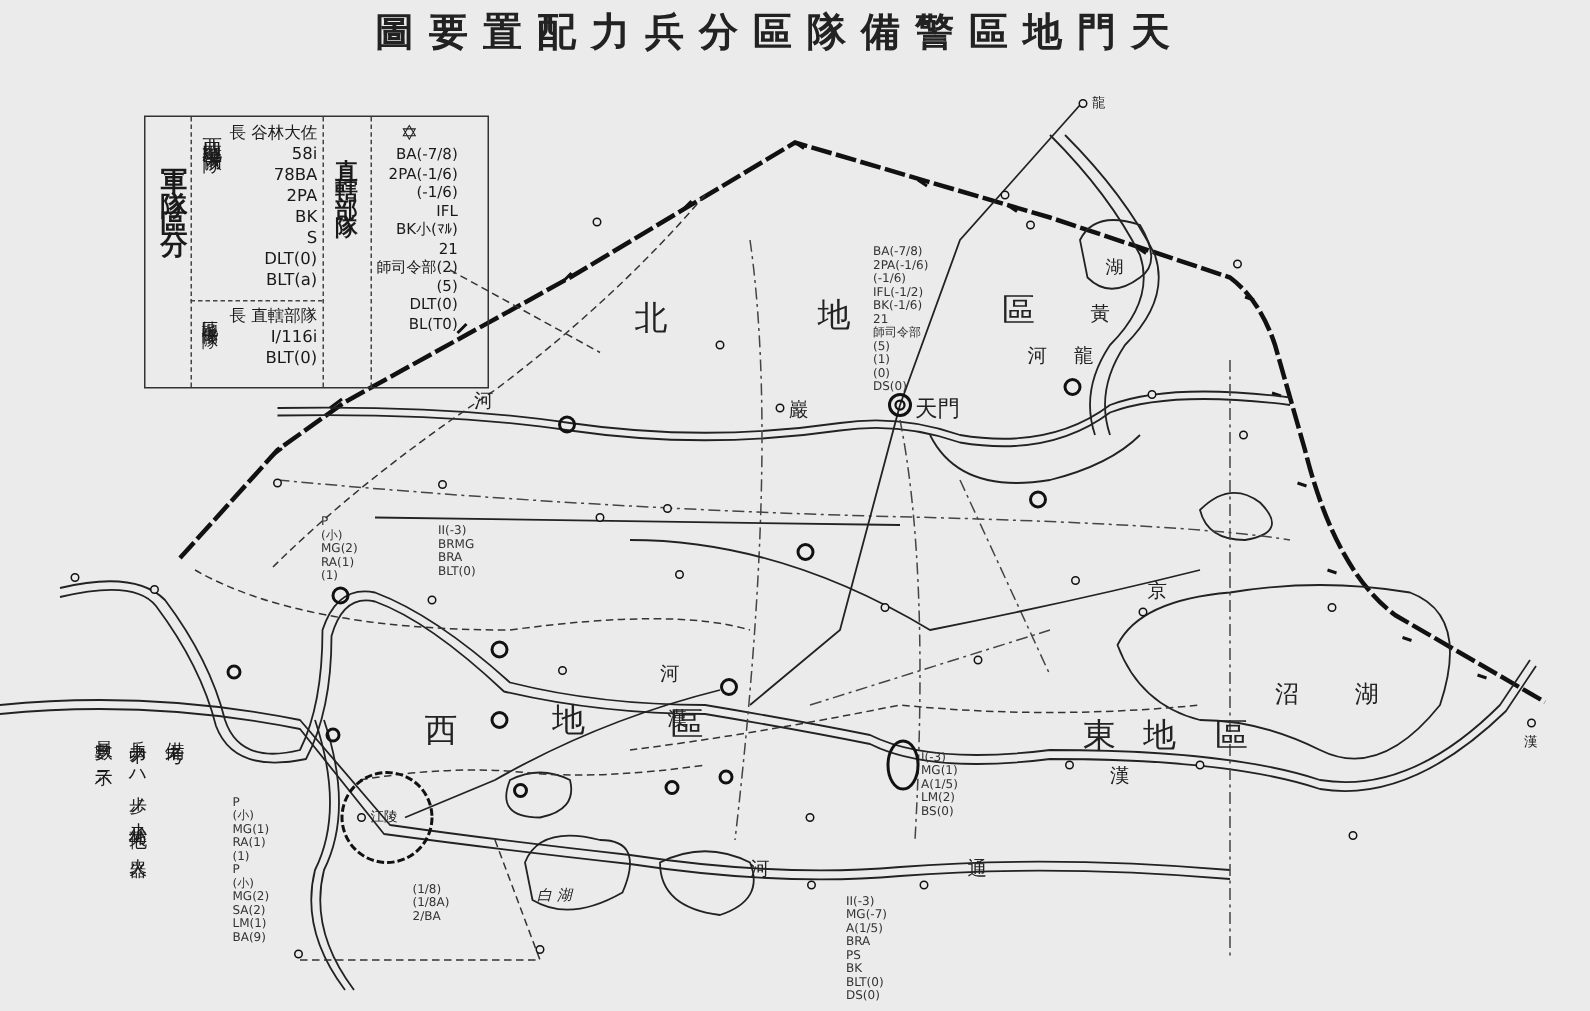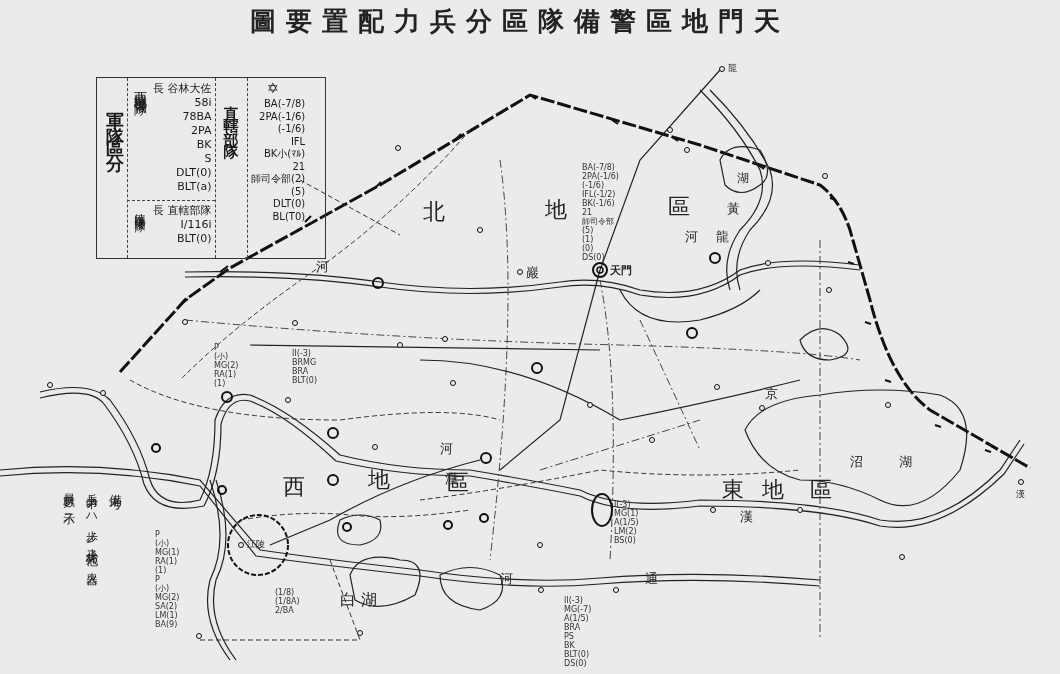--- a/index.html
+++ b/index.html
@@ -240,26 +240,26 @@
 <div class="place" style="left:440px; top:440px; font-size:13px;">河</div>
 <div class="place" style="left:445px; top:470px; font-size:13px;">漢</div>
 <div class="place" style="left:500px; top:570px; font-size:13px;">河</div>
 <div class="place" style="left:645px; top:570px; font-size:13px;">通</div>
 <div class="place" style="left:685px; top:228px; font-size:13px;">河</div>
 <div class="place" style="left:716px; top:228px; font-size:13px;">龍</div>
 <div class="place" style="left:727px; top:200px; font-size:13px;">黃</div>
 <div class="place" style="left:765px; top:385px; font-size:13px;">京</div>
 <div class="place" style="left:740px; top:508px; font-size:13px;">漢</div>
 
-<div class="place" style="left:850px; top:453px; font-size:13px; letter-spacing:16px;">沼 湖 </div>
-<div class="place" style="left:340px; top:590px; font-size:16px;">白 湖</div>
+<div class="place" style="left:850px; top:453px; font-size:16px; letter-spacing:16px;">沼 湖 </div>
+<div class="place" style="left:358px; top:590px; font-size:10px;font-style:italic;">白 湖</div>
 <div class="place" style="left:737px; top:170px; font-size:12px;">湖</div>
 
 <div class="place" style="left:728px; top:62px;">龍</div>
-<div class="place" style="left:610px; top:263px; font-size:11px;font-weight:bold;">天門</div>
+<div class="place" style="left:610px; top:263px; font-size:15px;">天門</div>
 <div class="place" style="left:247px; top:538px;text-align:center;">江陵</div>
 <div class="place" style="left:1016px; top:488px;">漢</div>
 
 <div class="unit-list" style="left:582px; top:163px;">
   <div>BA(-7/8)</div>
   <div>2PA(-1/6)</div>
   <div>(-1/6)</div>
   <div>IFL(-1/2)</div>
   <div>BK(-1/6)</div>
   <div>21</div>

